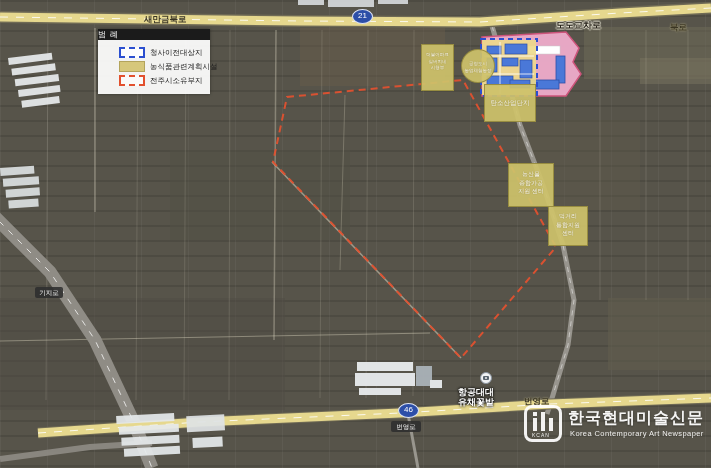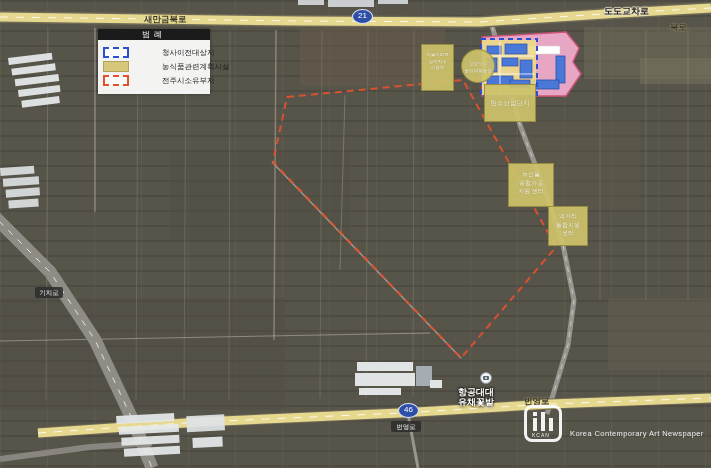--- a/index.html
+++ b/index.html
@@ -6,23 +6,23 @@
   body{font-family:"Liberation Sans",sans-serif;}
   .map{position:relative;width:711px;height:468px;overflow:hidden;
     background:
       repeating-linear-gradient(90deg, rgba(255,255,255,0.045) 0 1px, rgba(255,255,255,0) 1px 47px),
       repeating-linear-gradient(180deg, rgba(0,0,0,0.11) 0 2px, rgba(0,0,0,0) 2px 15px),
       linear-gradient(#57544a,#57544a);
   }
   svg.layer{position:absolute;left:0;top:0;}
   
   .legend{position:absolute;left:98px;top:29px;width:112px;box-shadow:0 0 3px rgba(0,0,0,.4);}
-  .legend-title{background:#1b1b1b;color:#fff;font-size:8px;line-height:11px;text-align:center;letter-spacing:4px;}
+  .legend-title{background:#1b1b1b;color:#fff;font-size:8px;line-height:11px;text-align:left;letter-spacing:4px;}
   .legend-body{background:rgba(255,255,255,0.93);padding:4px 6px 5px 5px;}
-  .legend-row{display:flex;align-items:center;margin:3px 0;gap:28px;}
+  .legend-row{display:flex;align-items:center;margin:3px 16px;}
   .swatch{width:26px;height:11px;margin-right:5px;flex:0 0 auto;box-sizing:border-box;}
   .sw-blue{border:2px dashed #2b4fd0;background:rgba(255,255,255,.8);}
   .sw-yellow{background:#d6c77b;border:1px solid #b3a45c;}
   .sw-red{border:2px dashed #e2502e;background:rgba(255,255,255,.55);}
   .legend-label{font-size:7.5px;color:#1c1c1c;white-space:nowrap;}
   
   .site{position:absolute;background:rgba(206,194,107,0.93);border:1px solid rgba(128,116,44,0.65);
     color:#fffdf0;text-align:center;text-shadow:0 0 1px rgba(100,88,20,.8);box-sizing:border-box;}
   .site div{line-height:1.45;}
   
@@ -201,21 +201,21 @@
     <div>지원 센터</div>
   </div>
   <div class="site" style="left:548px;top:206px;width:40px;height:40px;font-size:6px;padding-top:5px;">
     <div>먹거리</div>
     <div>통합지원</div>
     <div>센터</div>
   </div>
 
   <div class="roadtext" style="left:138px;top:14px;font-size:8.5px;">새만금북로</div>
   <div class="shield" style="left:352px;top:9px;">21</div>
-  <div class="halo-dark" style="left:556px;top:5px;font-size:9px;margin-left:48px;">도도교차로</div>
+  <div class="halo-dark" style="left:556px;top:19px;font-size:9px;">도도교차로</div>
   <div class="roadtext" style="left:664px;top:22px;font-size:8.5px;">북로</div>
 
   <div class="shield" style="left:398px;top:403px;">46</div>
   <div class="roadtext" style="left:518px;top:396px;font-size:8.5px;">번영로</div>
   <div class="badge" style="left:391px;top:421px;width:26px;">번영로</div>
   <div class="badge" style="left:35px;top:287px;width:24px;">기지로</div>
 
   <div class="poi-icon" style="left:480px;top:372px;">
     <i></i>
       <b></b>
@@ -225,15 +225,16 @@
     <div>유채꽃밭</div>
   </div>
 
   <div class="wm-icon">
     <span class="b1"></span>
       <span class="dot"></span>
       <span class="b2"></span>
       <span class="b3"></span>
     <span class="wm-kcan">KCAN</span>
   </div>
+  <div class="wm-title">한국현대미술신문</div>
   <div class="wm-sub">Korea Contemporary Art Newspaper</div>
 
 </div>
 
 </body></html>

